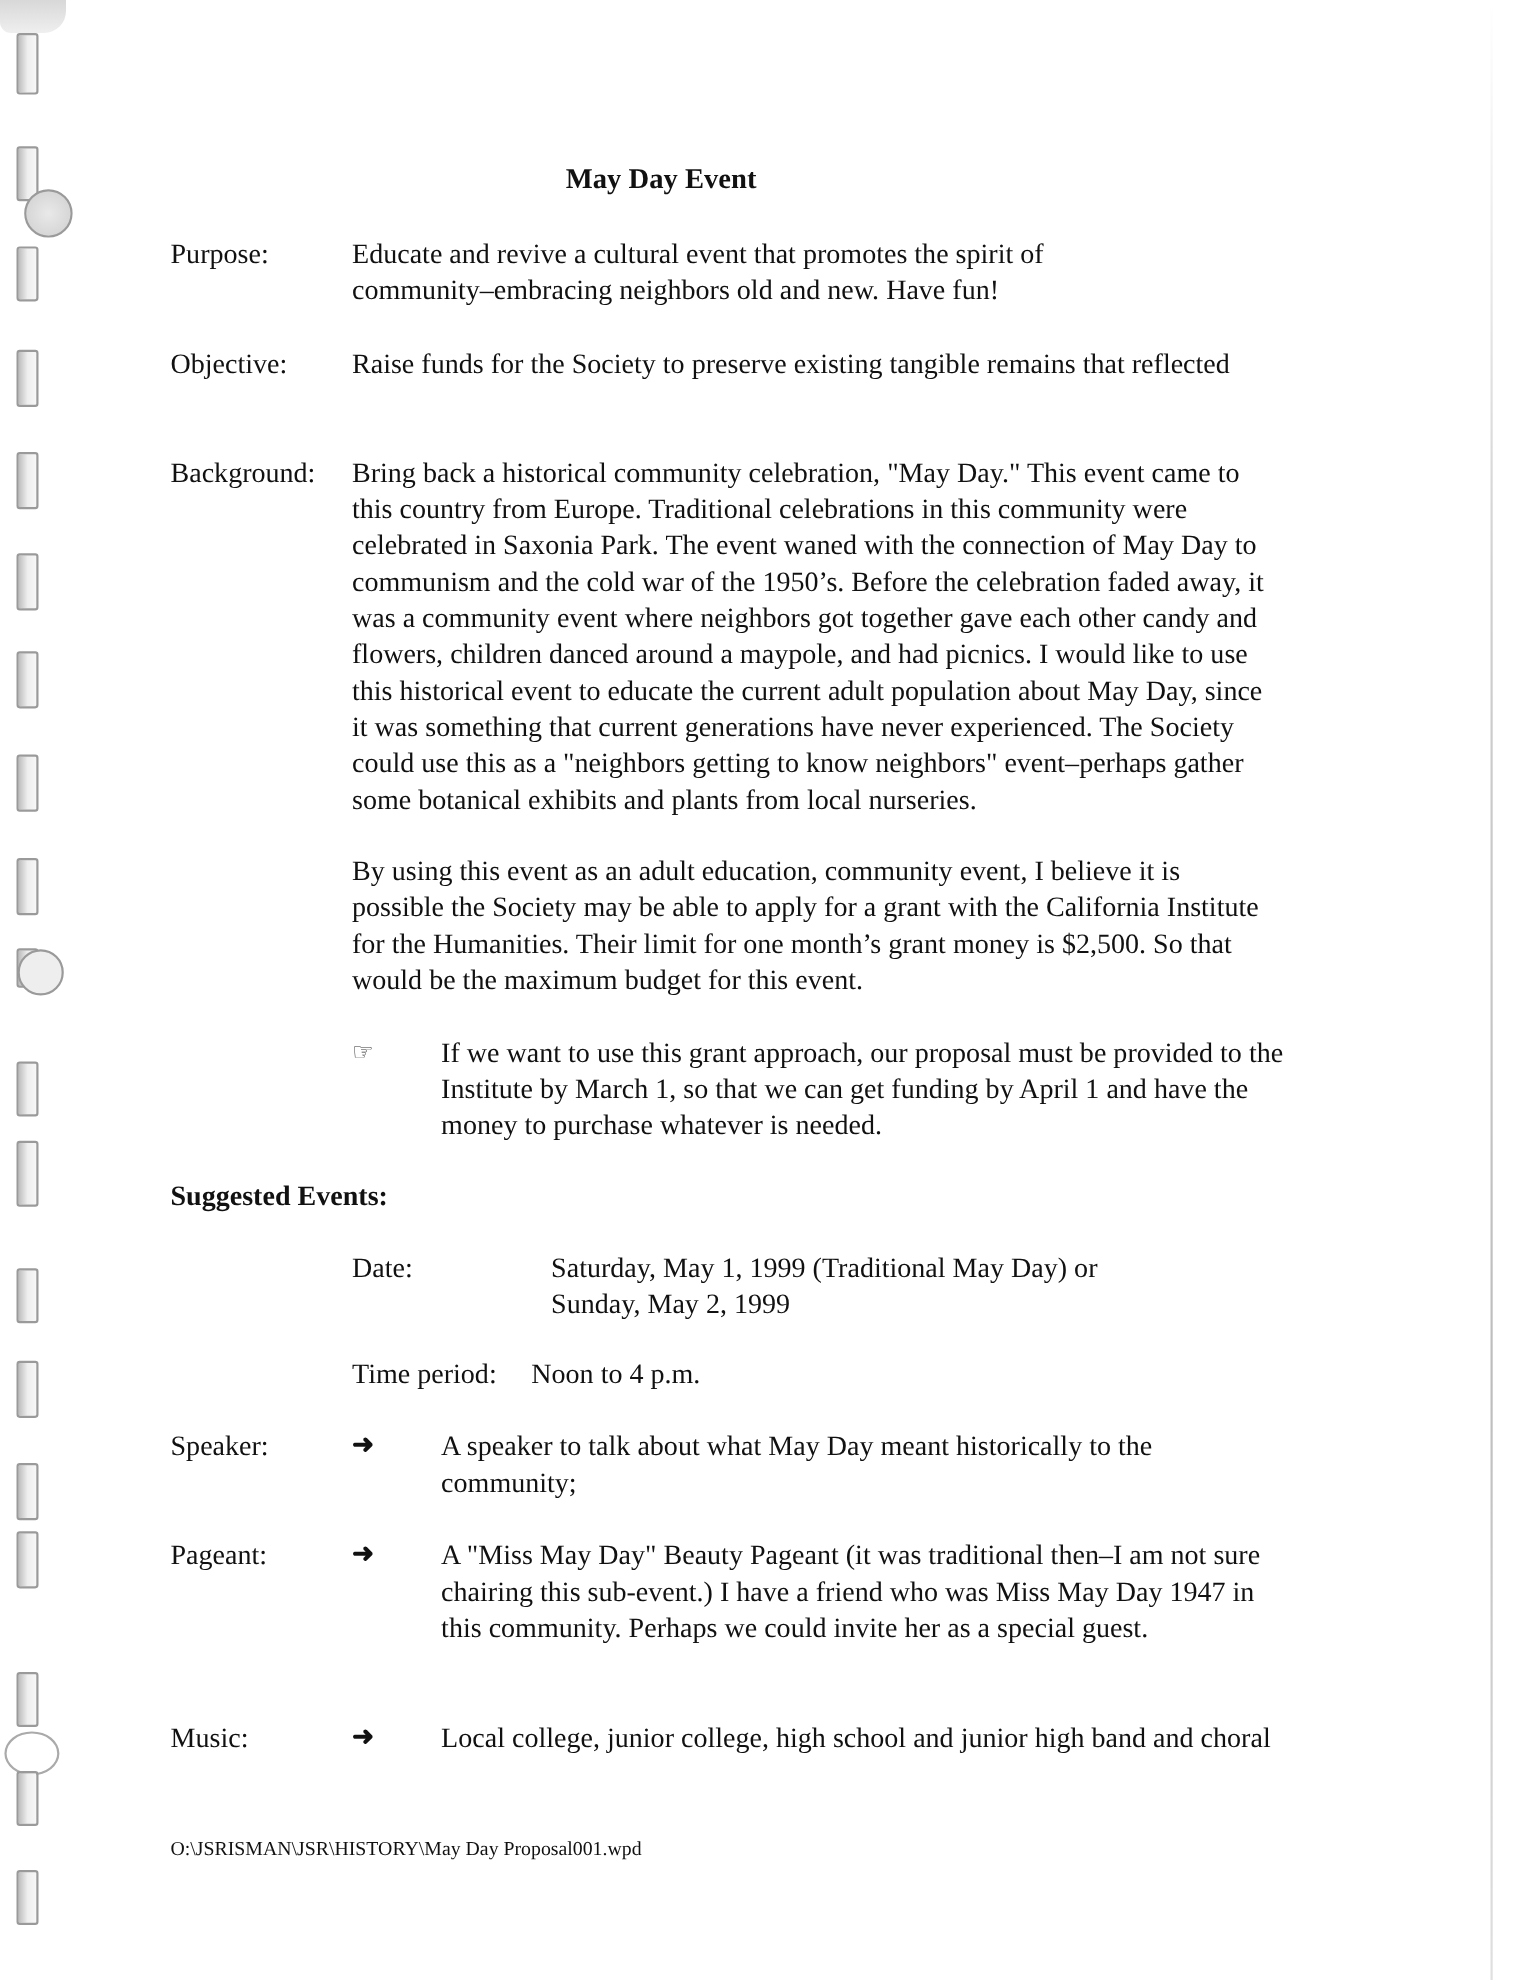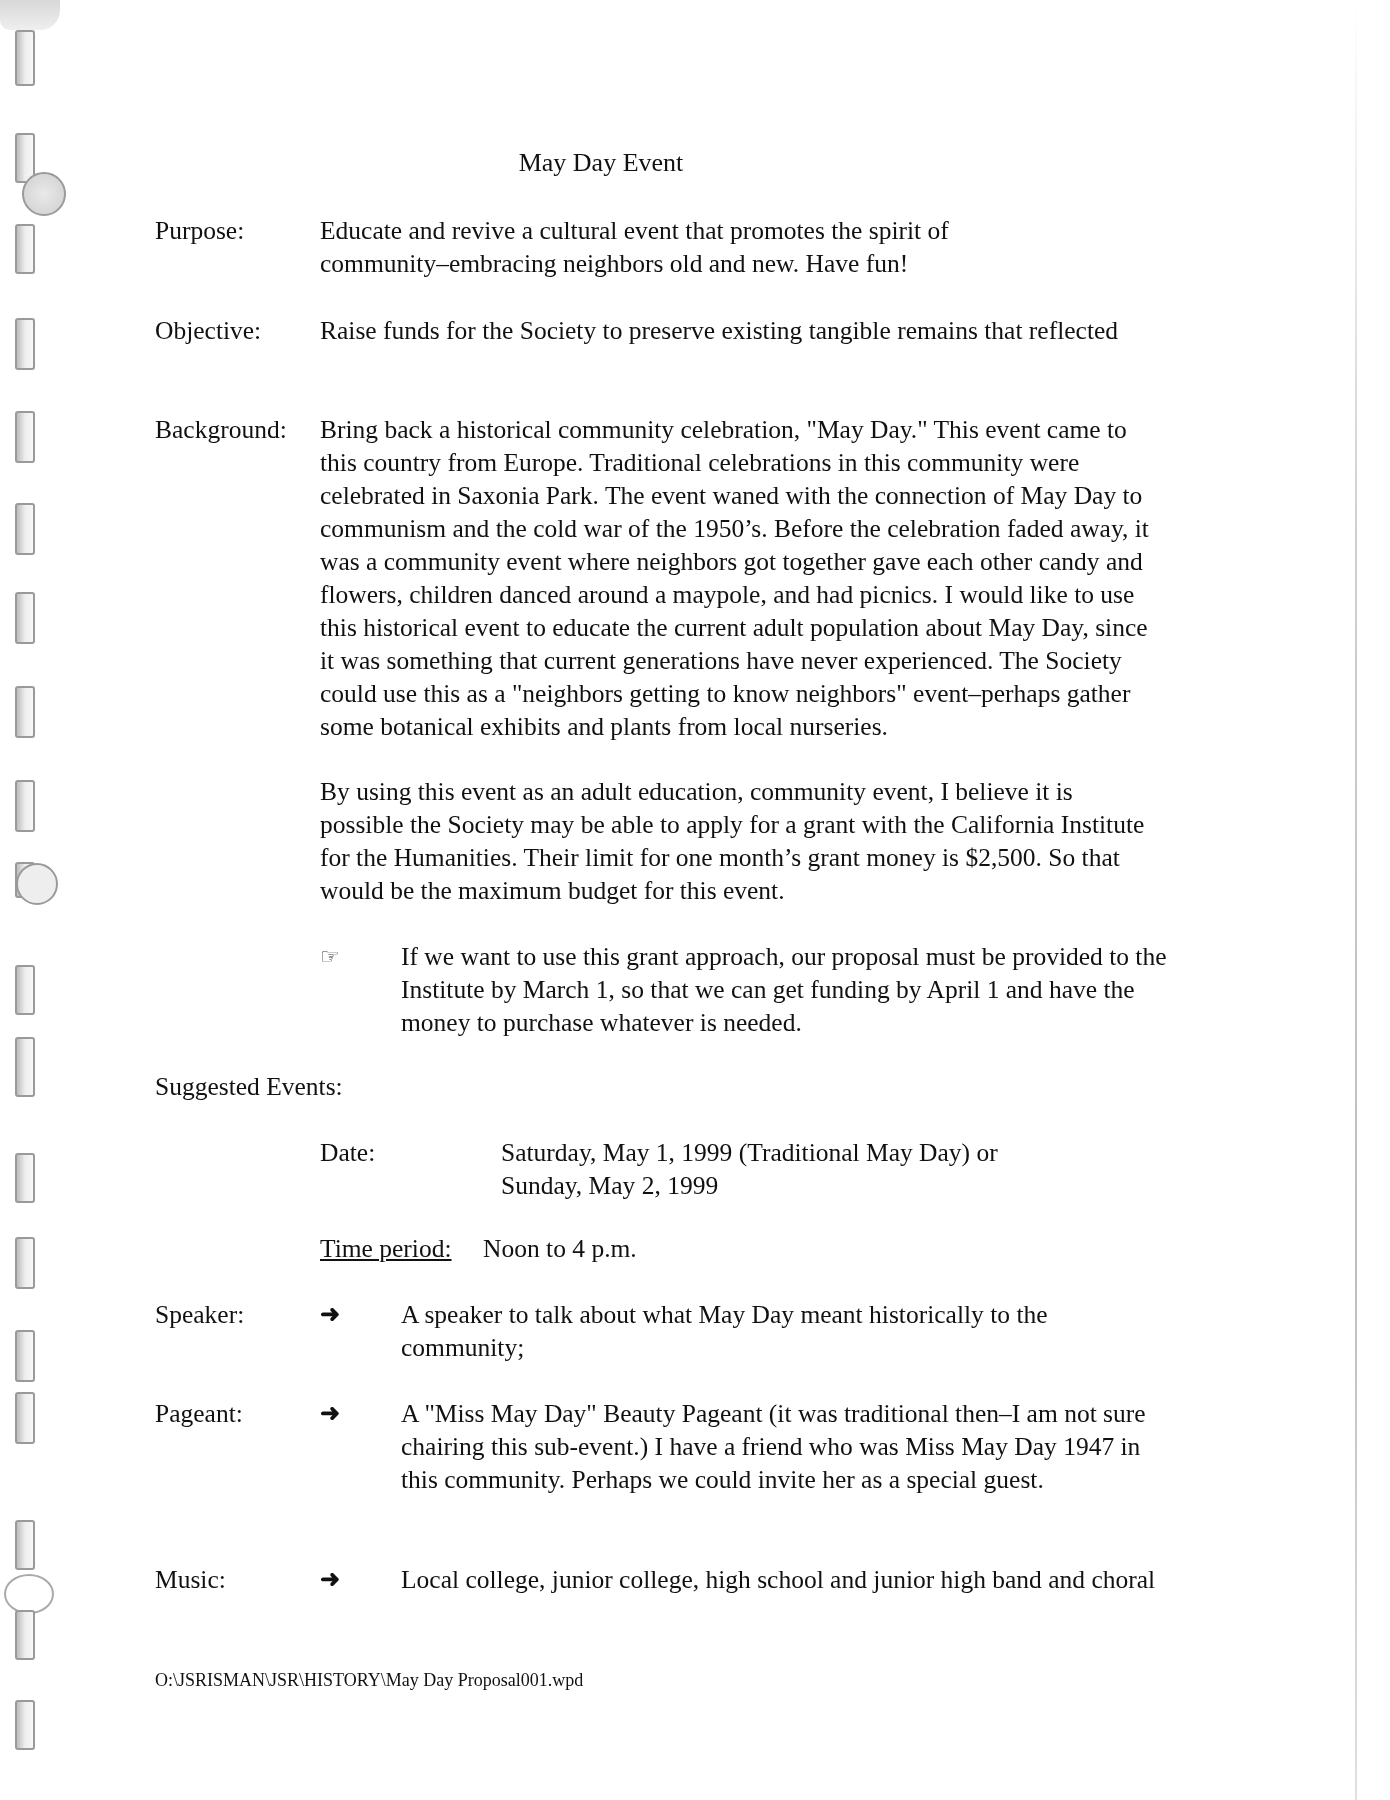--- a/index.html
+++ b/index.html
@@ -9,28 +9,28 @@
     font-family:"Liberation Serif","DejaVu Serif",serif;
   }
   .page { position:absolute; left:0; top:0; width:1390px; height:1800px; }
   .right-edge { position:absolute; left:1355px; top:0; width:2px; height:1800px; background:linear-gradient(#fff, #cfcfcf 30%, #bdbdbd 70%, #e0e0e0); }
   .hole { position:absolute; left:15px; width:20px; height:52px; border:2px solid #9a9a9a; border-radius:3px;
           background:linear-gradient(90deg,#bdbdbd,#eeeeee 50%,#f7f7f7); box-sizing:border-box; }
   .hole.round { width:44px; height:44px; border-radius:50%; left:22px; background:radial-gradient(circle,#e9e9e9,#cfcfcf); }
   .hole.oval { width:50px; height:40px; border-radius:50%; left:4px; background:#fff; border-color:#aaa; }
   .hole.tee { left:0; width:60px; height:30px; border-radius:0 0 20px 10px; background:linear-gradient(#d8d8d8,#efefef); border:none; }
 
-  .title { position:absolute; top:148px; left:0; width:1206px; text-align:center; font-weight:normal; font-size:26px; padding-left:0; }
+  .title { position:absolute; top:148px; left:0; width:1206px; text-align:center; font-weight:bold; font-size:26px; padding-left:0; }
   .title span { position:relative; left:-2px; }
 
   .row { position:absolute; left:155px; width:1080px; font-size:25.5px; line-height:33px; }
   .lbl { position:absolute; left:0; top:0; }
   .body { position:absolute; left:165px; width:920px; }
   .body p { margin:0;font-family:Liberation Serif, serif; }
-  .bold { font-weight:normal; }
+  .bold { font-weight:bold; }
 
   .pointer { position:absolute; left:165px; font-size:22px; color:#333; }
   .arrow { position:absolute; left:165px; font-size:24px; font-weight:bold; }
   .ind { position:absolute; left:246px; width:830px; }
 
   .footer { position:absolute; left:155px; top:1670px; font-size:18px; font-family:"Liberation Serif",serif; }
 </style>
 </head>
 <body>
 
@@ -116,21 +116,21 @@
 
   <div class="row" style="top:1136px;">
     <div class="lbl" style="left:165px;">Date:</div>
     <div class="body" style="left:346px;width:700px;">
       <p>Saturday, May 1, 1999 (Traditional May Day) or</p>
       <p>Sunday, May 2, 1999</p>
     </div>
   </div>
 
   <div class="row" style="top:1232px;">
-    <div class="lbl" style="left:165px;text-decoration:underline;">Time period:</div>
+    <div class="lbl" style="left:165px;">Time period:</div>
     <div class="body" style="left:328px;width:700px;">Noon to 4 p.m.</div>
   </div>
 
   <div class="row" style="top:1298px;">
     <div class="lbl">Speaker:</div>
     <span class="arrow">➜</span>
     <div class="ind">
       <p style="margin:0">A speaker to talk about what May Day meant historically to the</p>
       <p style="margin:0">community;</p>
     </div>

